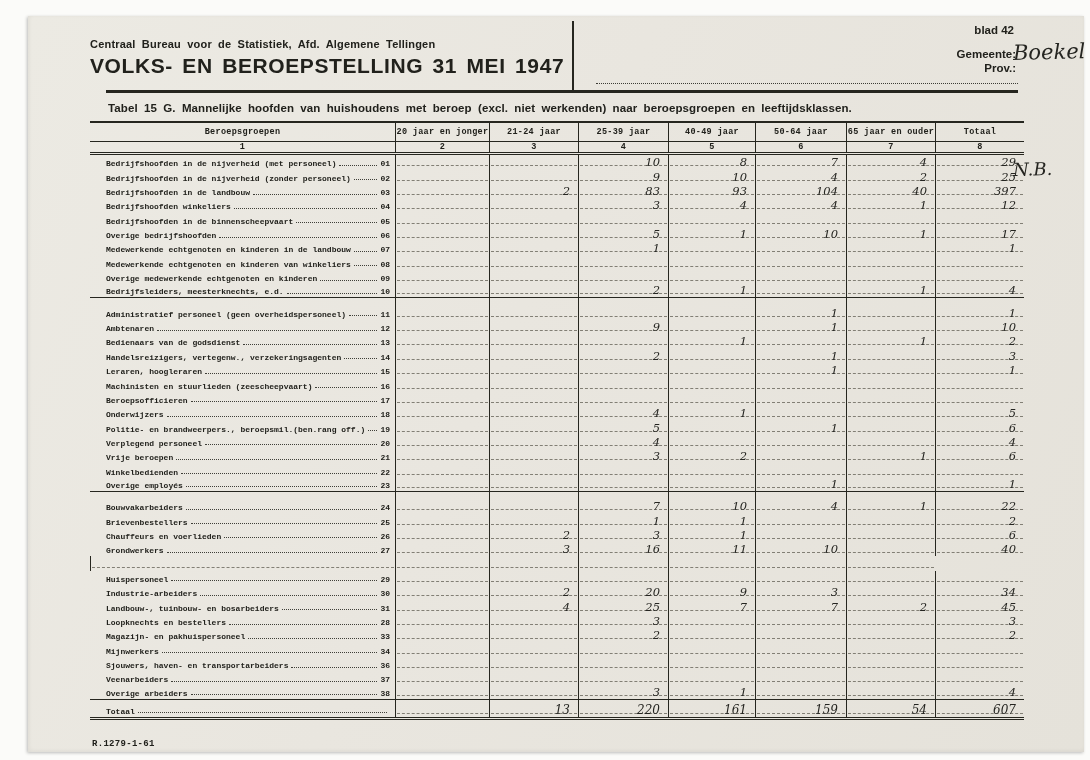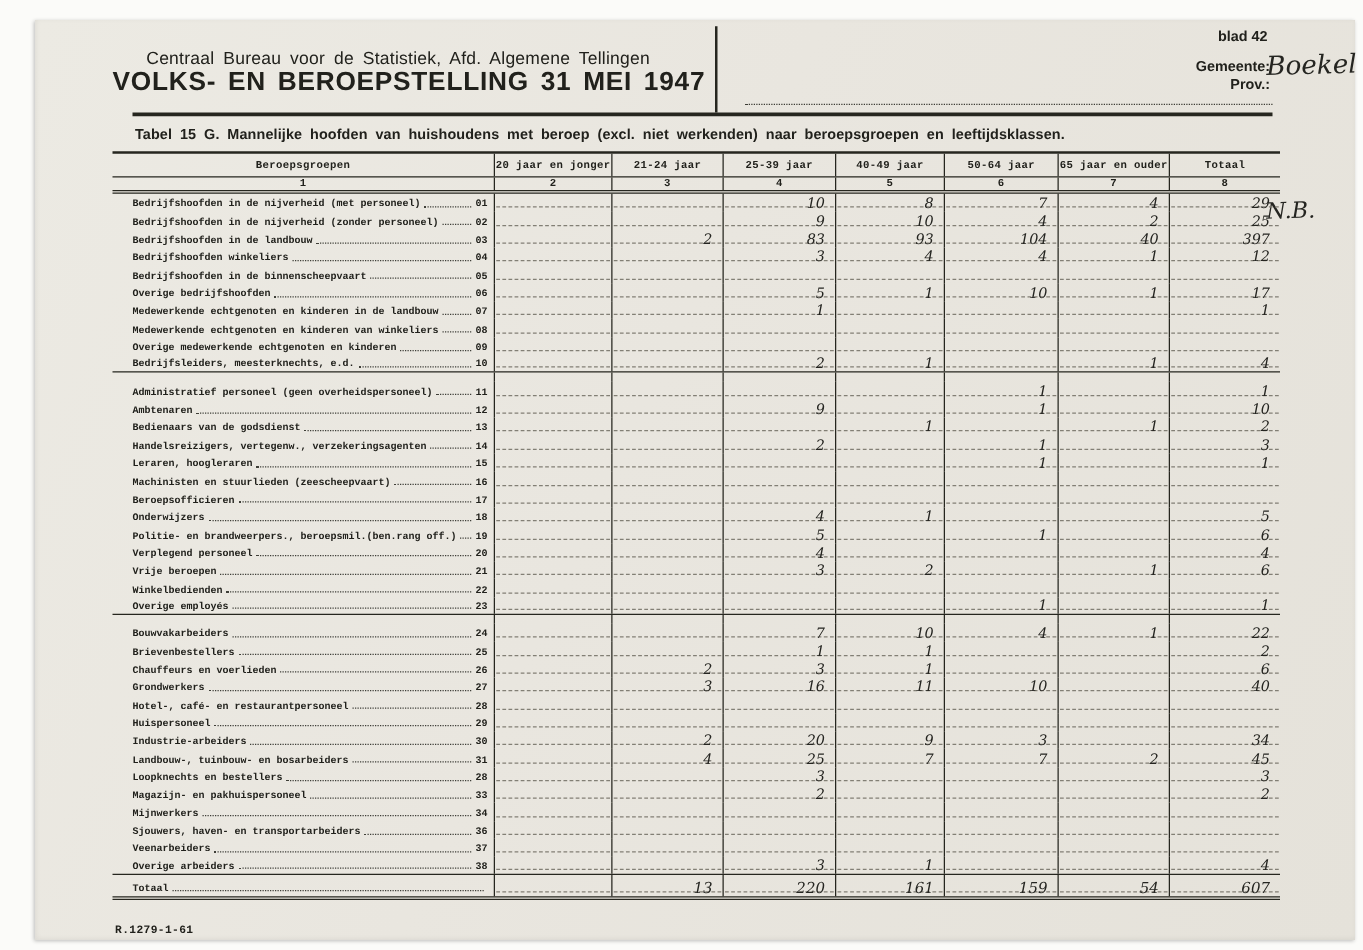--- a/index.html
+++ b/index.html
@@ -18,21 +18,21 @@
     position:relative;
     overflow:hidden;
   }
   .paper{
     position:absolute;left:28px;top:16px;width:1056px;height:736px;
     background:linear-gradient(115deg,#eceae3 0%,#e9e6df 45%,#e5e2da 100%);
     box-shadow:-1px 1px 3px rgba(0,0,0,.25), inset 1px -1px 4px rgba(0,0,0,.06);
   }
 
   
-  .bureau{position:absolute;left:89px;top:22px;font-size:14px;font-weight:400;word-spacing:3px;letter-spacing:.2px;}
+  .bureau{position:absolute;left:62px;top:22px;font-size:11px;font-weight:700;word-spacing:3px;letter-spacing:.2px;}
   .title{position:absolute;left:62px;top:38px;font-size:21px;font-weight:700;letter-spacing:.6px;word-spacing:3px;}
   .title-rule{position:absolute;left:78px;top:74px;width:912px;height:2.5px;background:var(--ink2);}
   .vdivider{position:absolute;left:544px;top:5px;width:1.5px;height:69px;background:var(--ink2);}
   .blad{position:absolute;right:70px;top:8px;font-size:11.5px;font-weight:700;}
   .gemeente-row{position:absolute;left:568px;top:32px;width:420px;height:28px;display:flex;align-items:flex-end;flex-direction:column;}
   .field-label{font-size:11.5px;font-weight:700;padding-bottom:1px;white-space:nowrap;}
   .fill{flex:1;border-bottom:1.5px dotted #3c3c35;position:relative;height:100%;margin:0 3px;}
   .fill .hand-big{position:absolute;left:0;right:0;bottom:-3px;text-align:center;}
   .fill.short{flex:0 0 104px;}
   .hand{font-family:"DejaVu Serif",serif;font-style:italic;color:var(--pencil);}
@@ -960,25 +960,20 @@
           </div>
           <div class="dc vb">
             <div class="wline"></div>
           </div>
           <div class="dc vb">
             <div class="wline"></div>
             <div class="hval hand">40</div>
           </div>
         </div>
         <div class="trow drow">
-          <div class="lc">
-            <div class="rlabel">Hotel-, café- en restaurantpersoneel</div>
-            <div class="leader"></div>
-            <div class="rcode">28</div>
-          </div>
           <div class="dc vb">
             <div class="wline"></div>
           </div>
           <div class="dc vb">
             <div class="wline"></div>
           </div>
           <div class="dc vb">
             <div class="wline"></div>
           </div>
           <div class="dc vb">

